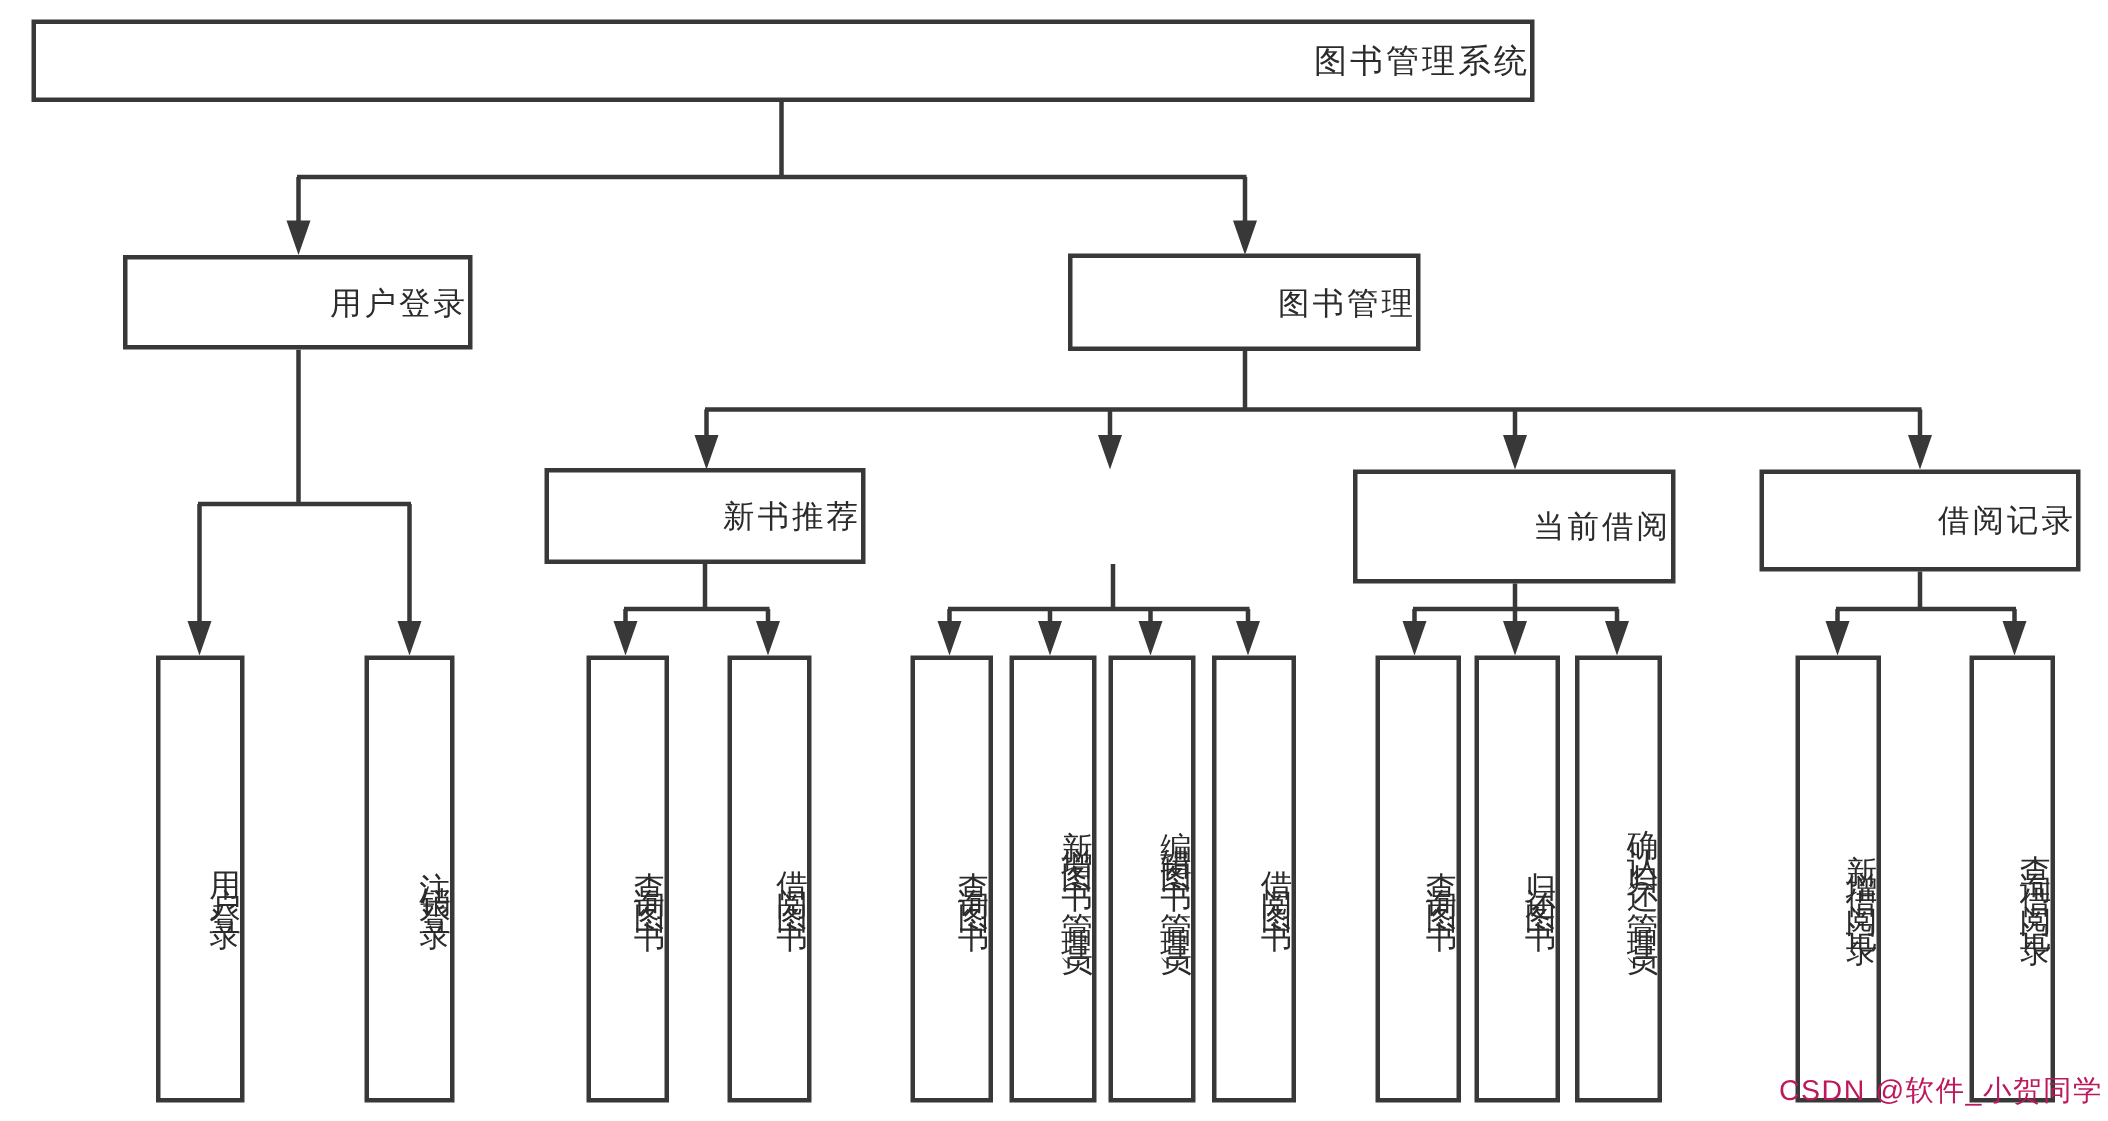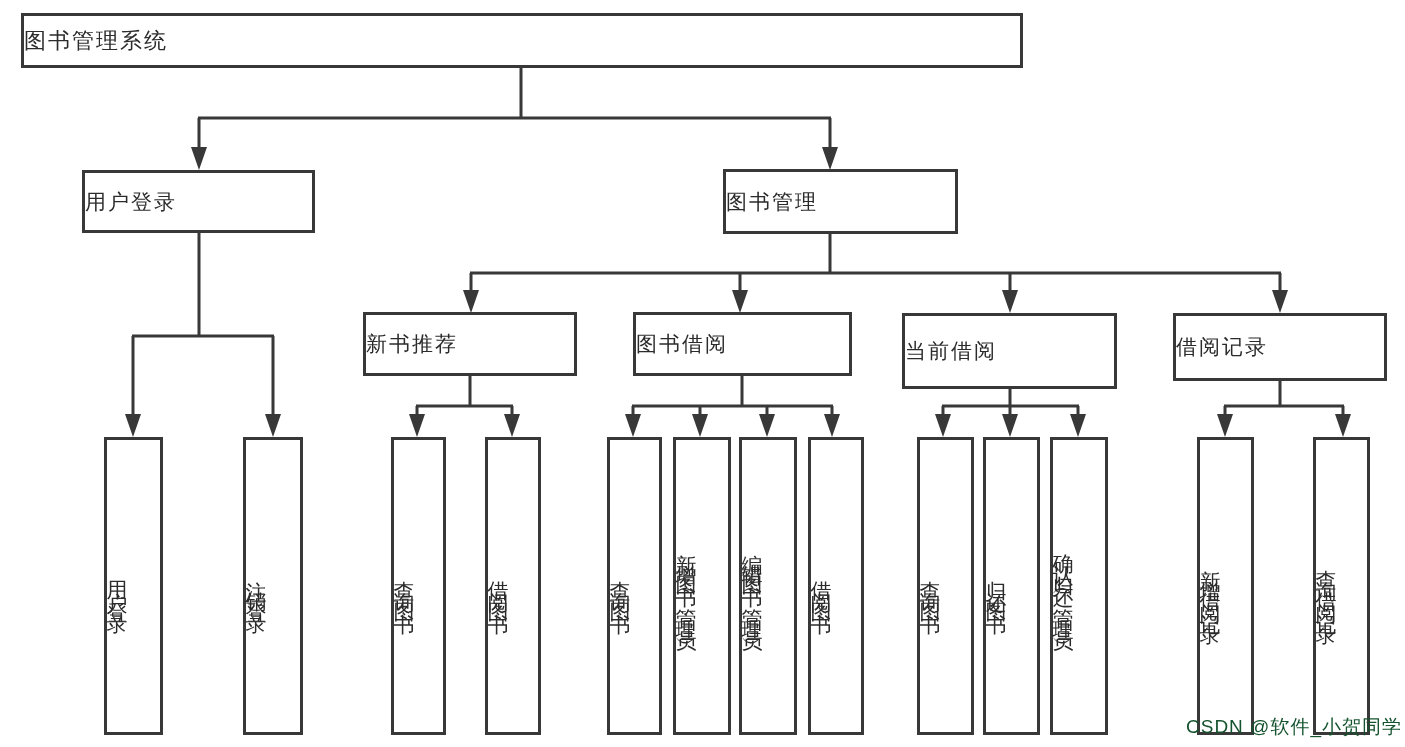--- a/index.html
+++ b/index.html
@@ -11,40 +11,40 @@
     overflow:hidden;
   }
   .connectors { position:absolute; left:0; top:0; z-index:1; }
   .box {
     position:absolute;
     box-sizing:border-box;
     background:#ffffff;
     border:3px solid #383838;
     display:flex;
     align-items:center;
-    justify-content:flex-start;
+    justify-content:flex-end;
     color:#2b2b2b;
     z-index:2;
   }
   .hnode { font-size:21px; letter-spacing:2px; }
   .root  { font-size:22px; letter-spacing:2px; }
   .leaf  { top:437px; height:298px; }
   .leaf .vtext {
     writing-mode:vertical-rl;
     text-orientation:mixed;
     font-size:21px;
     letter-spacing:11px;
     line-height:1;
     color:#2b2b2b;
   }
   .watermark {
     position:absolute;
     left:1186px; top:714px;
     font-size:19px;
-    color:#14532d;
+    color:#be185d;
     letter-spacing:1px;
     white-space:nowrap;
     z-index:5;
   }
 </style>
 </head>
 <body>
 
 <div class="stage">
 
@@ -91,29 +91,26 @@
              M1343 437 l-8 -23 h16 z"></path>
   </svg>
 
   <div class="box root" style="left:21px;top:13px;width:1002px;height:55px;">
     <span>图书管理系统</span>
   </div>
 
   <div class="box hnode" style="left:82px;top:170px;width:233px;height:63px;">
     <span>用户登录</span>
   </div>
-  <div class="box hnode" style="left:712px;top:169px;width:235px;height:65px;margin-left:11px;">
+  <div class="box hnode" style="left:712px;top:169px;width:235px;height:65px;">
     <span>图书管理</span>
   </div>
 
   <div class="box hnode" style="left:363px;top:312px;width:214px;height:64px;">
     <span>新书推荐</span>
-  </div>
-  <div class="box hnode" style="left:633px;top:312px;width:219px;height:64px;">
-    <span>图书借阅</span>
   </div>
   <div class="box hnode" style="left:902px;top:313px;width:215px;height:76px;">
     <span>当前借阅</span>
   </div>
   <div class="box hnode" style="left:1173px;top:313px;width:214px;height:68px;">
     <span>借阅记录</span>
   </div>
 
   <div class="box leaf" style="left:104px;width:59px;">
     <span class="vtext">用户登录</span>

